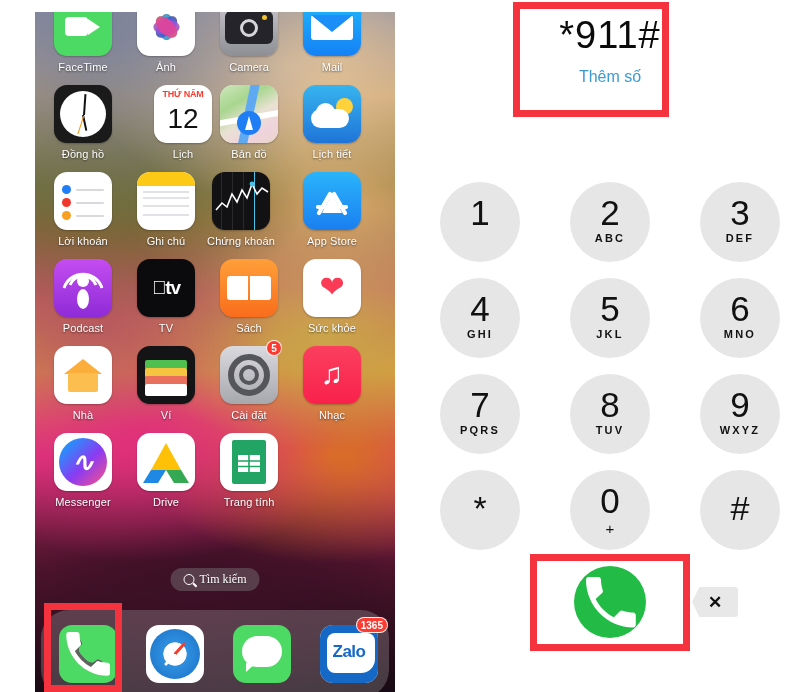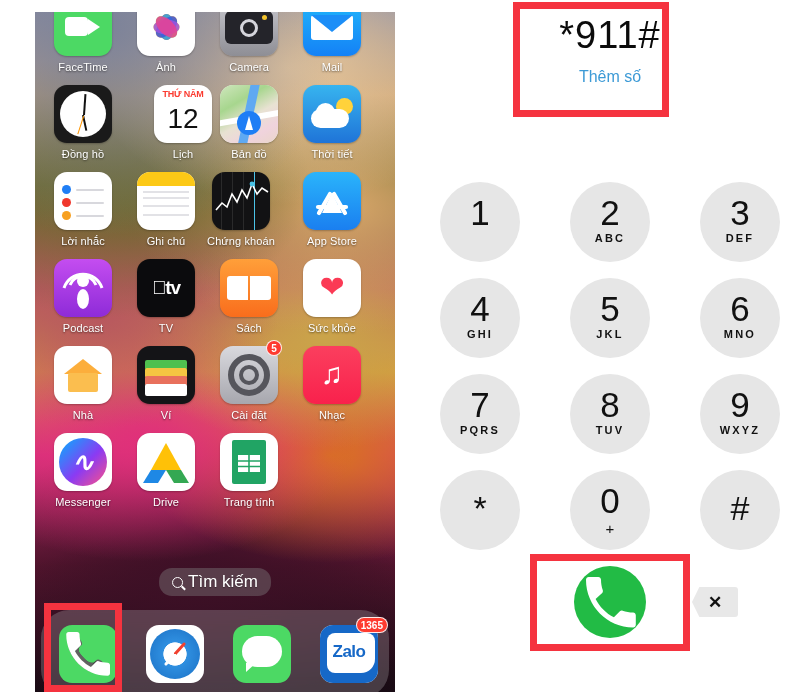--- a/index.html
+++ b/index.html
@@ -98,21 +98,21 @@
   .i-sheets{background:#fff;}
   .i-sheets .p{position:absolute;left:12px;top:7px;width:34px;height:44px;background:#21a464;border-radius:2px;}
   .i-sheets .g{position:absolute;left:18px;top:22px;width:22px;height:17px;background:#fff;}
   .i-docs{background:#fff;}
   .i-docs .p{position:absolute;left:12px;top:7px;width:34px;height:44px;background:#4285f4;border-radius:2px;}
   .i-docs .l{position:absolute;left:18px;height:2.5px;background:#fff;border-radius:1px;}
 
   
   #search-pill{position:absolute;left:50%;transform:translateX(-50%);top:556px;
     background:rgba(120,110,115,.48);border-radius:13px;padding:4px 13px;display:flex;align-items:center;gap:5px;}
-  #search-pill .txt{color:#fff;font-size:17px;text-shadow:0 1px 1px rgba(0,0,0,.35);}
+  #search-pill .txt{color:#fff;font-size:12px;text-shadow:0 1px 1px rgba(0,0,0,.35);font-family:Liberation Serif, serif;}
   #search-pill .mag{width:9px;height:9px;border:1.6px solid #fff;border-radius:50%;position:relative;display:inline-block;}
   #search-pill .mag:after{content:"";position:absolute;right:-4px;bottom:-2px;width:5px;height:1.6px;background:#fff;transform:rotate(45deg);}
 
   
   #dock{position:absolute;left:6px;right:6px;bottom:6px;height:88px;border-radius:28px;
     background:rgba(190,185,190,.28);backdrop-filter:blur(8px);}
   .dock-app{position:absolute;top:15px;width:58px;height:58px;border-radius:13px;overflow:visible;}
   .d-phone{background:#4cd964;border-radius:13px;}
   .d-safari{background:#fff;border-radius:13px;}
   .d-safari .cmp{position:absolute;left:4px;top:4px;width:50px;height:50px;border-radius:50%;
@@ -210,33 +210,33 @@
         <span class="nav"></span>
     </div>
     <div class="lbl">Bản đồ</div>
   </div>
   <div class="app" style="left:255px;top:73px;">
     <div class="ic i-weather">
       <span class="sun"></span>
         <span class="cl2"></span>
         <span class="cl"></span>
     </div>
-    <div class="lbl">Thời tiết</div>
+    <div class="lbl">Lịch tiết</div>
   </div>
 
   <div class="app" style="left:6px;top:160px;">
     <div class="ic i-rem">
       <span class="dot" style="top:13px;background:#1f7ef5;"></span>
         <span class="ln" style="top:17px;"></span>
       <span class="dot" style="top:26px;background:#f0372c;"></span>
         <span class="ln" style="top:30px;"></span>
       <span class="dot" style="top:39px;background:#f7a021;"></span>
         <span class="ln" style="top:43px;"></span>
     </div>
-    <div class="lbl">Lời nhắc</div>
+    <div class="lbl">Lời khoán</div>
   </div>
   <div class="app" style="left:89px;top:160px;">
     <div class="ic i-notes">
       <span class="top"></span>
       <span class="ln" style="top:19px;"></span>
         <span class="ln" style="top:25px;"></span>
       <span class="ln" style="top:33px;"></span>
         <span class="ln" style="top:42px;"></span>
     </div>
     <div class="lbl">Ghi chú</div>

